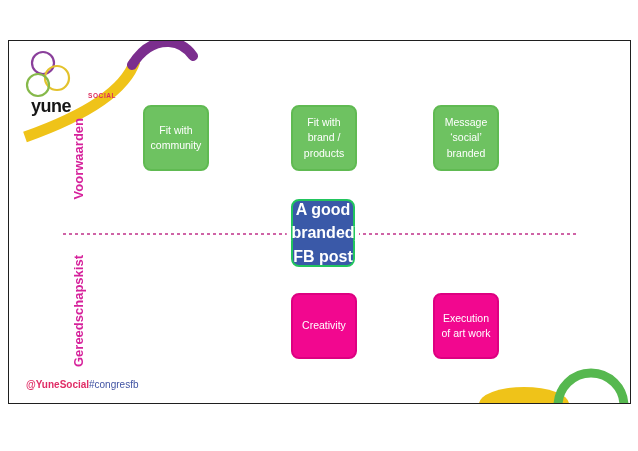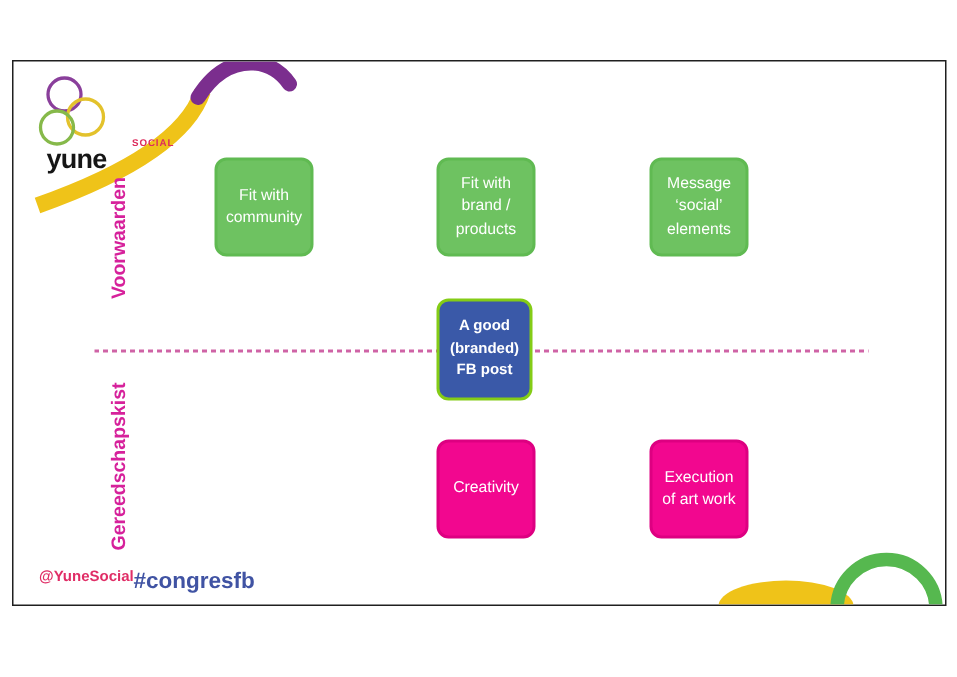--- a/index.html
+++ b/index.html
@@ -40,33 +40,33 @@
 
   .box {
     position:absolute; width:66px; height:66px; border-radius:8px;
     display:flex; align-items:center; justify-content:center; text-align:center;
     color:#ffffff; font-size:10.5px; line-height:1.45; white-space:pre-line;
     box-sizing:border-box; padding:2px;
   }
   .box.green { background:#6ec261; border:2px solid #60ba52; }
   .box.pink  { background:#f2078f; border:2px solid #dd0081; }
   .box.blue  {
-    background:#3a59a8; border:2px solid #84cc16; font-weight:bold; font-size:10px;
+    background:#3a59a8; border:2px solid #22c55e; font-weight:bold; font-size:16px;
     width:64px; height:68px; z-index:3;
   }
   .row-top { top:64px; }
   .row-bottom { top:252px; }
   .col1 { left:134px; } .col2 { left:282px; } .col3 { left:424px; }
   .center-box { left:282px; top:158px; }
 
   .footer-handle {
     position:absolute; left:17px; top:338px; font-size:10px; font-weight:bold; color:#e02d66;
   }
   .footer-hashtag {
-    position:absolute; left:80px; top:338px; font-size:15px; font-weight:bold; color:#4053a3;
+    position:absolute; left:80px; top:338px; font-size:10px; font-weight:normal; color:#4053a3;
   }
 </style>
 </head>
 <body>
 
 <div class="page">
   <div class="slide">
 
     <svg class="deco full" viewBox="0 0 621 362">
       <path d="M 16 96 Q 112 62 126 20" fill="none" stroke="#efc319" stroke-width="11"></path>
@@ -90,21 +90,21 @@
 
     <div class="dashline"></div>
 
     <div class="box green row-top col1">Fit with
 community</div>
     <div class="box green row-top col2">Fit with
 brand /
 products</div>
     <div class="box green row-top col3">Message
 ‘social’
-elements</div>
+branded</div>
 
     <div class="box blue center-box">A good
 (branded)
 FB post</div>
 
     <div class="box pink row-bottom col2">Creativity</div>
     <div class="box pink row-bottom col3">Execution
 of art work</div>
 
     <div class="footer-handle">@YuneSocial</div>

